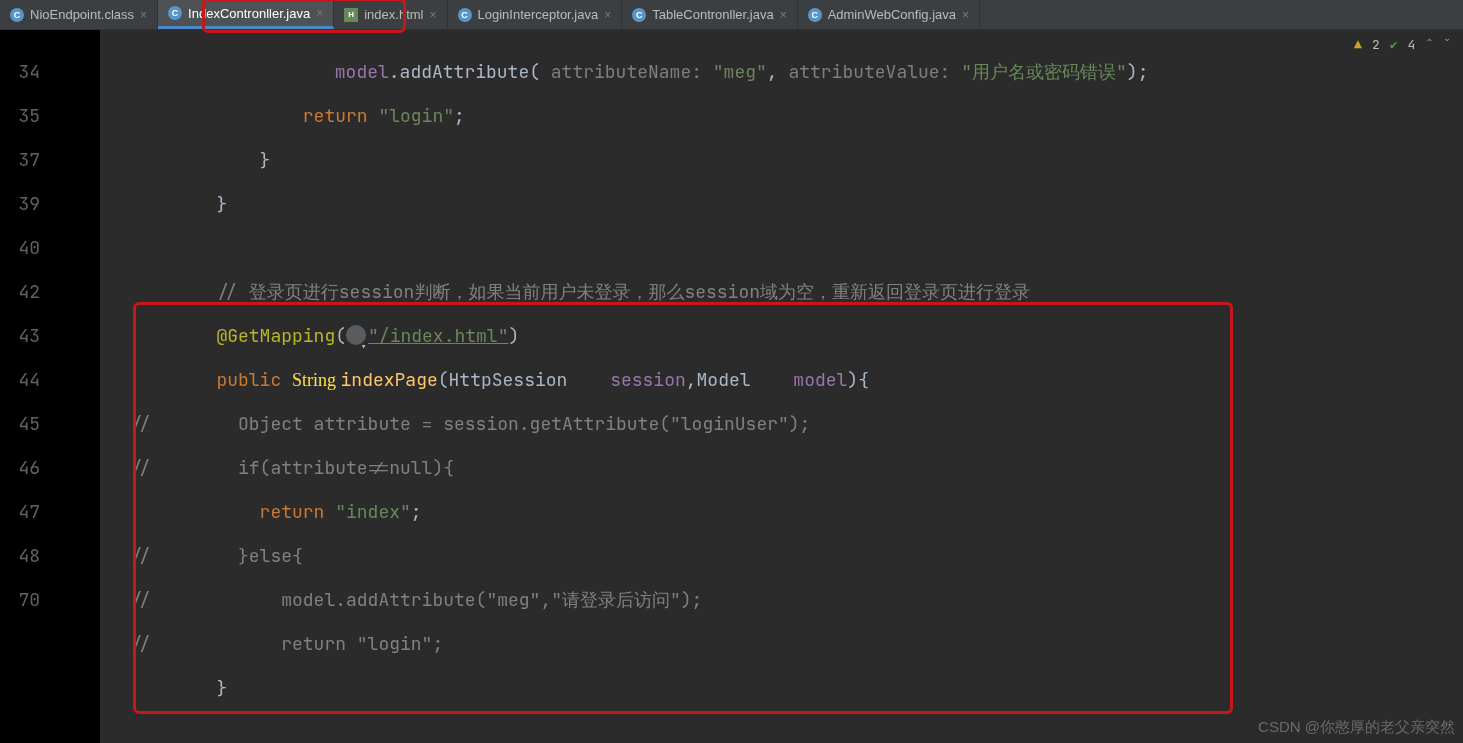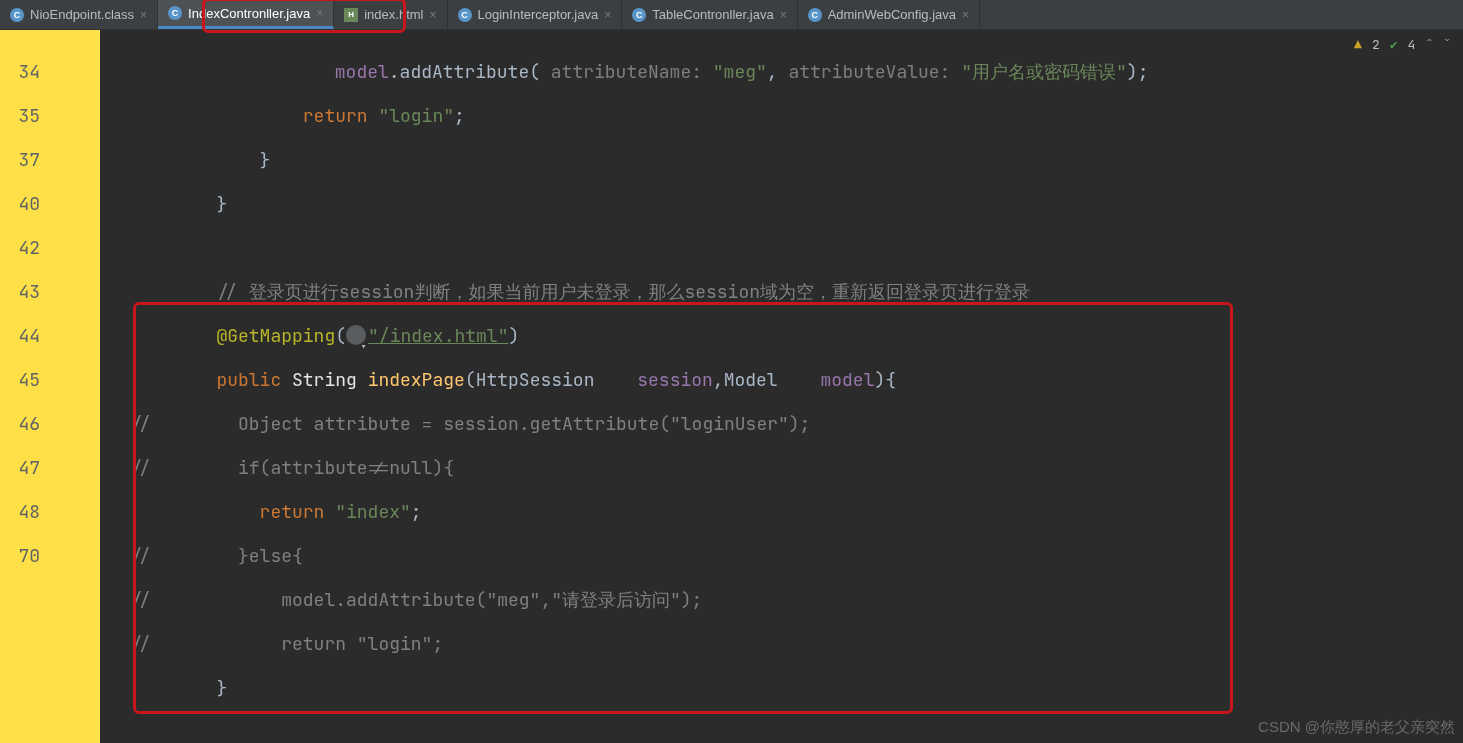--- a/index.html
+++ b/index.html
@@ -48,21 +48,21 @@
     align-items: center; justify-content: center;
     color: #fff; font-size: 8px; font-weight: bold;
   }
   .editor {
     position: relative;
     display: flex;
     height: calc(100% - 30px);
   }
   .gutter {
     width: 100px;
-    background: #fde047;
+    background: #000000;
     padding-top: 20px;
     text-align: right;
     color: #606366;
     font-size: 18px;
     user-select: none;
   }
   .gutter .ln { height: 44px; line-height: 44px; padding-right: 60px; position: relative; }
   .gutter .ln .mark {
     position: absolute;
     right: 10px;
@@ -76,21 +76,21 @@
   }
   .line { height: 44px; line-height: 44px; white-space: pre; padding-left: 30px; }
   .kw { color: #cc7832; }
   .str { color: #6a8759; }
   .str-u { color: #6a8759; text-decoration: underline; }
   .ann { color: #bbb529; }
   .param { color: #7e7e7e; }
   .name { color: #9876aa; margin-left: 32px; }
   .fn { color: #ffc66d; }
   .cmt { color: #808080; }
-  .type { color: #e5e5e5; }
+  .type { color: #fde047; font-family: Liberation Serif, serif; }
   .hl-box1 {
     position: absolute;
     border: 3px solid #c8161d;
     border-radius: 6px;
     pointer-events: none;
   }
   .hl-box2 {
     position: absolute;
     border: 3px solid #c8161d;
     border-radius: 6px;
@@ -170,20 +170,21 @@
     <span>4</span>
   <span style="color:#888">ˆ</span>
   <span style="color:#888">ˇ</span>
 </div>
 
 <div class="editor">
   <div class="gutter">
     <div class="ln"><span>34</span></div>
     <div class="ln"><span>35</span></div>
     <div class="ln"><span>37</span></div>
+    <div class="ln"><span>39</span></div>
     <div class="ln"><span>40</span></div>
     <div class="ln"><span>42</span></div>
     <div class="ln"><span>43</span></div>
     <div class="ln"><span>44</span></div>
     <div class="ln"><span>45</span></div>
     <div class="ln"><span>46</span></div>
     <div class="ln"><span>47</span></div>
     <div class="ln"><span>48</span></div>
     <div class="ln"><span>70</span></div>
   </div>

